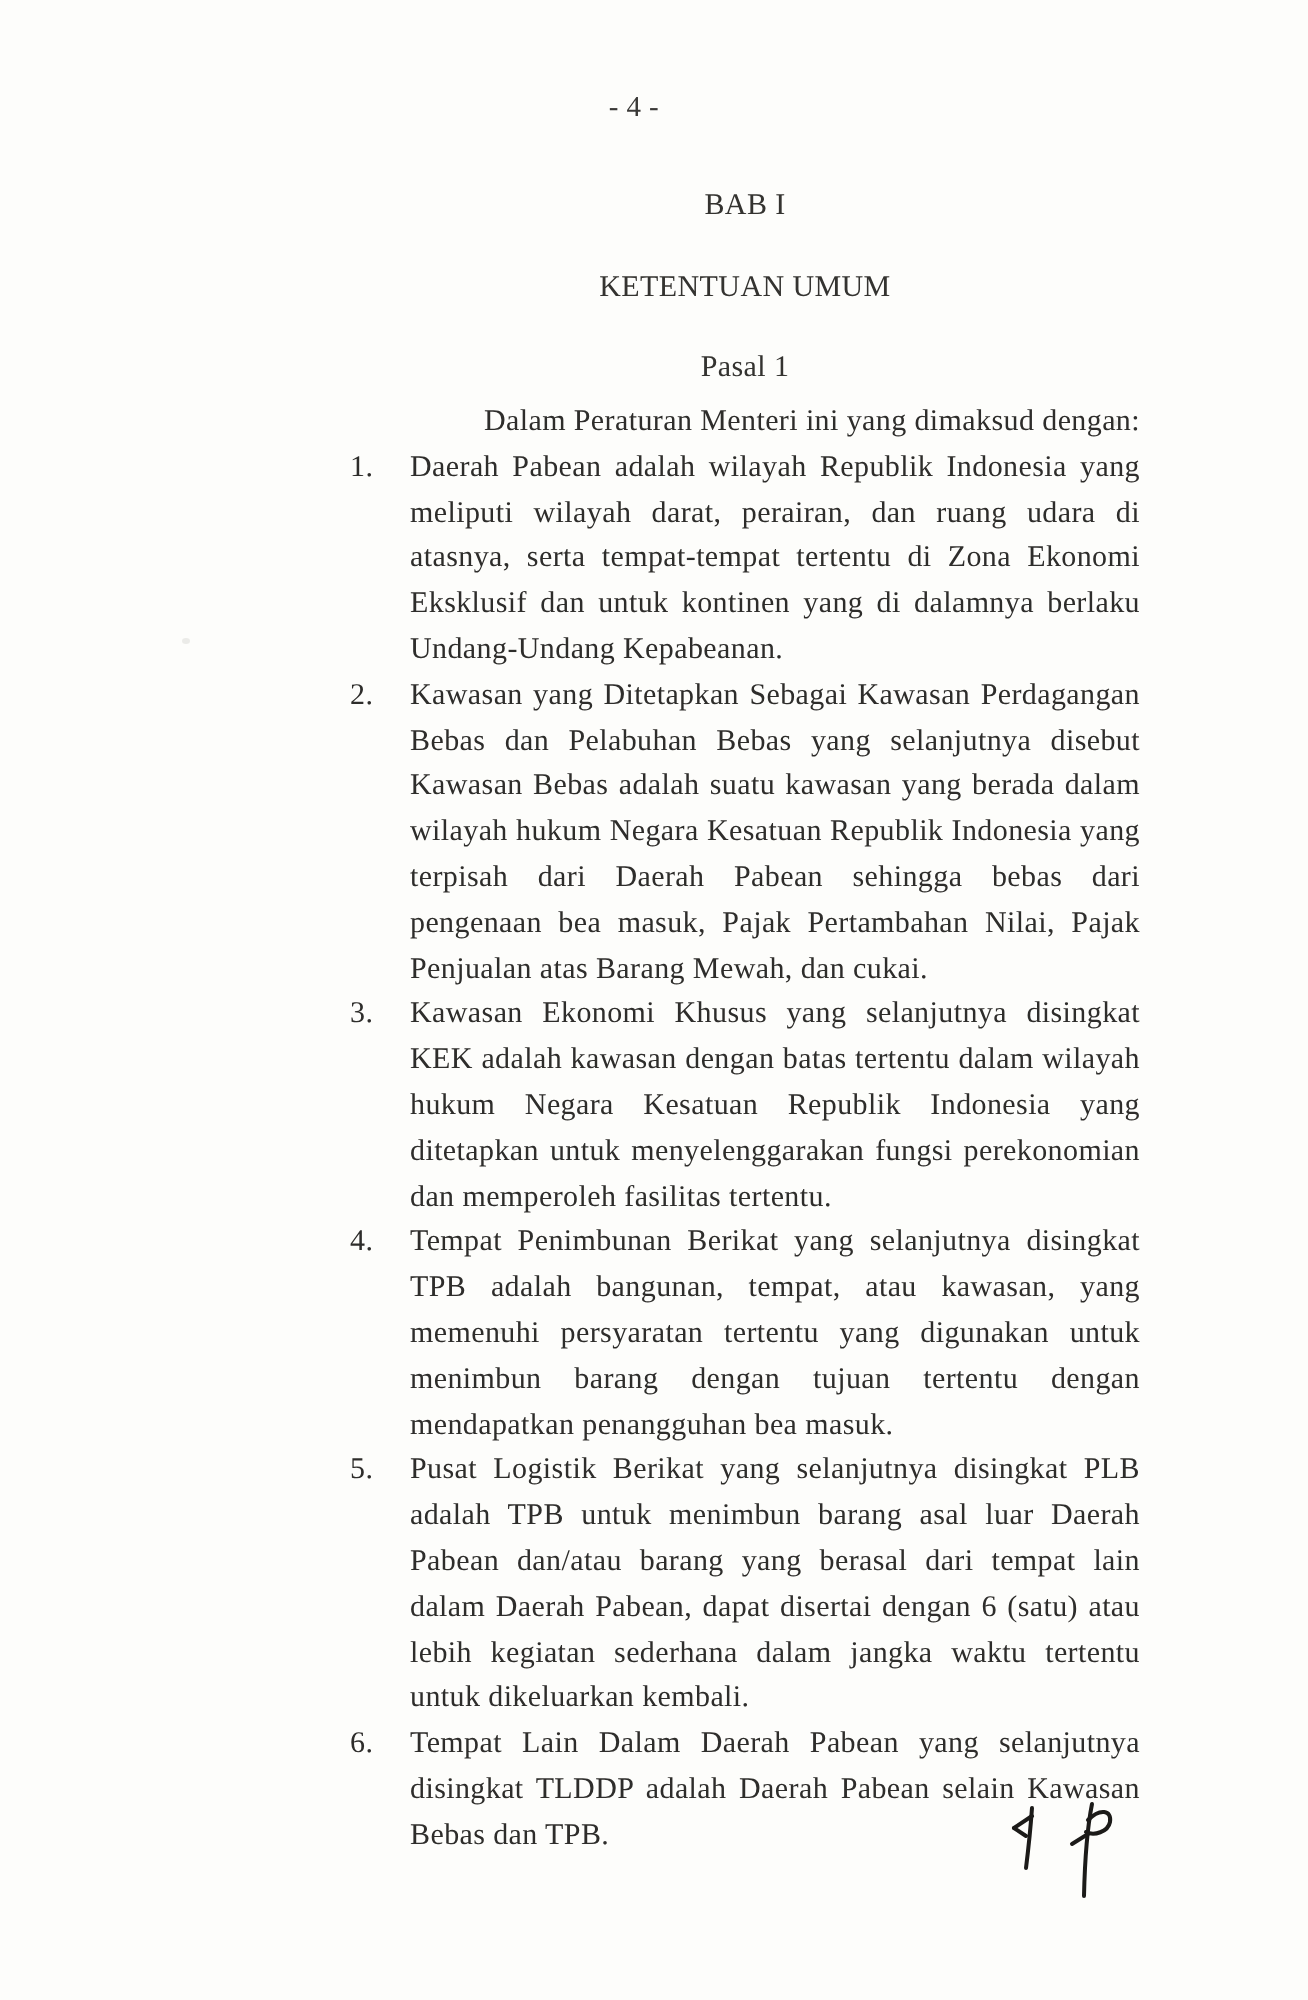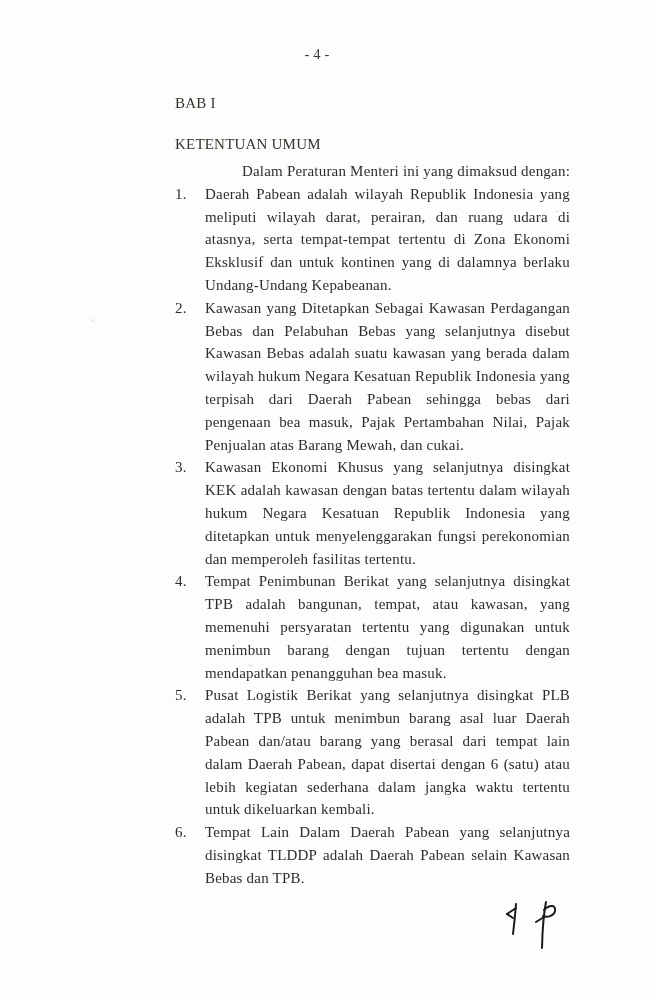--- a/index.html
+++ b/index.html
@@ -35,20 +35,21 @@
     font-size: 14.5px;
     color: #3a3937;
   }
   .text-block {
     position: absolute;
     left: 175px;
     top: 92px;
     width: 395px;
   }
   .heading {
+    text-align: center;
     font-size: 15px;
     font-weight: normal;
     line-height: 23px;
     margin: 0;
     color: #343330;
   }
   .h-ku { margin-top: 18px; }
   .h-pasal { margin-top: 17px; }
   .intro {
     margin: 4px 0 0 0;
@@ -90,20 +91,21 @@
 
   <div class="speck" style="left:91px; top:319px; width:4px; height:3px;"></div>
   <div class="speck" style="left:556px; top:210px; width:3px; height:3px;"></div>
   <div class="speck" style="left:248px; top:664px; width:5px; height:3px;"></div>
 
   <div class="page-number">- 4 -</div>
 
   <div class="text-block">
     <p class="heading">BAB I</p>
     <p class="heading h-ku">KETENTUAN UMUM</p>
+    <p class="heading h-pasal">Pasal 1</p>
     <p class="intro">Dalam Peraturan Menteri ini yang dimaksud dengan:</p>
 
     <ol class="definitions">
       <li>
         <span class="num">1.</span>
         <span class="txt">Daerah Pabean adalah wilayah Republik Indonesia yang meliputi wilayah darat, perairan, dan ruang udara di atasnya, serta tempat-tempat tertentu di Zona Ekonomi Eksklusif dan untuk kontinen yang di dalamnya berlaku Undang-Undang Kepabeanan.</span>
       </li>
       <li>
         <span class="num">2.</span>
         <span class="txt">Kawasan yang Ditetapkan Sebagai Kawasan Perdagangan Bebas dan Pelabuhan Bebas yang selanjutnya disebut Kawasan Bebas adalah suatu kawasan yang berada dalam wilayah hukum Negara Kesatuan Republik Indonesia yang terpisah dari Daerah Pabean sehingga bebas dari pengenaan bea masuk, Pajak Pertambahan Nilai, Pajak Penjualan atas Barang Mewah, dan cukai.</span>

